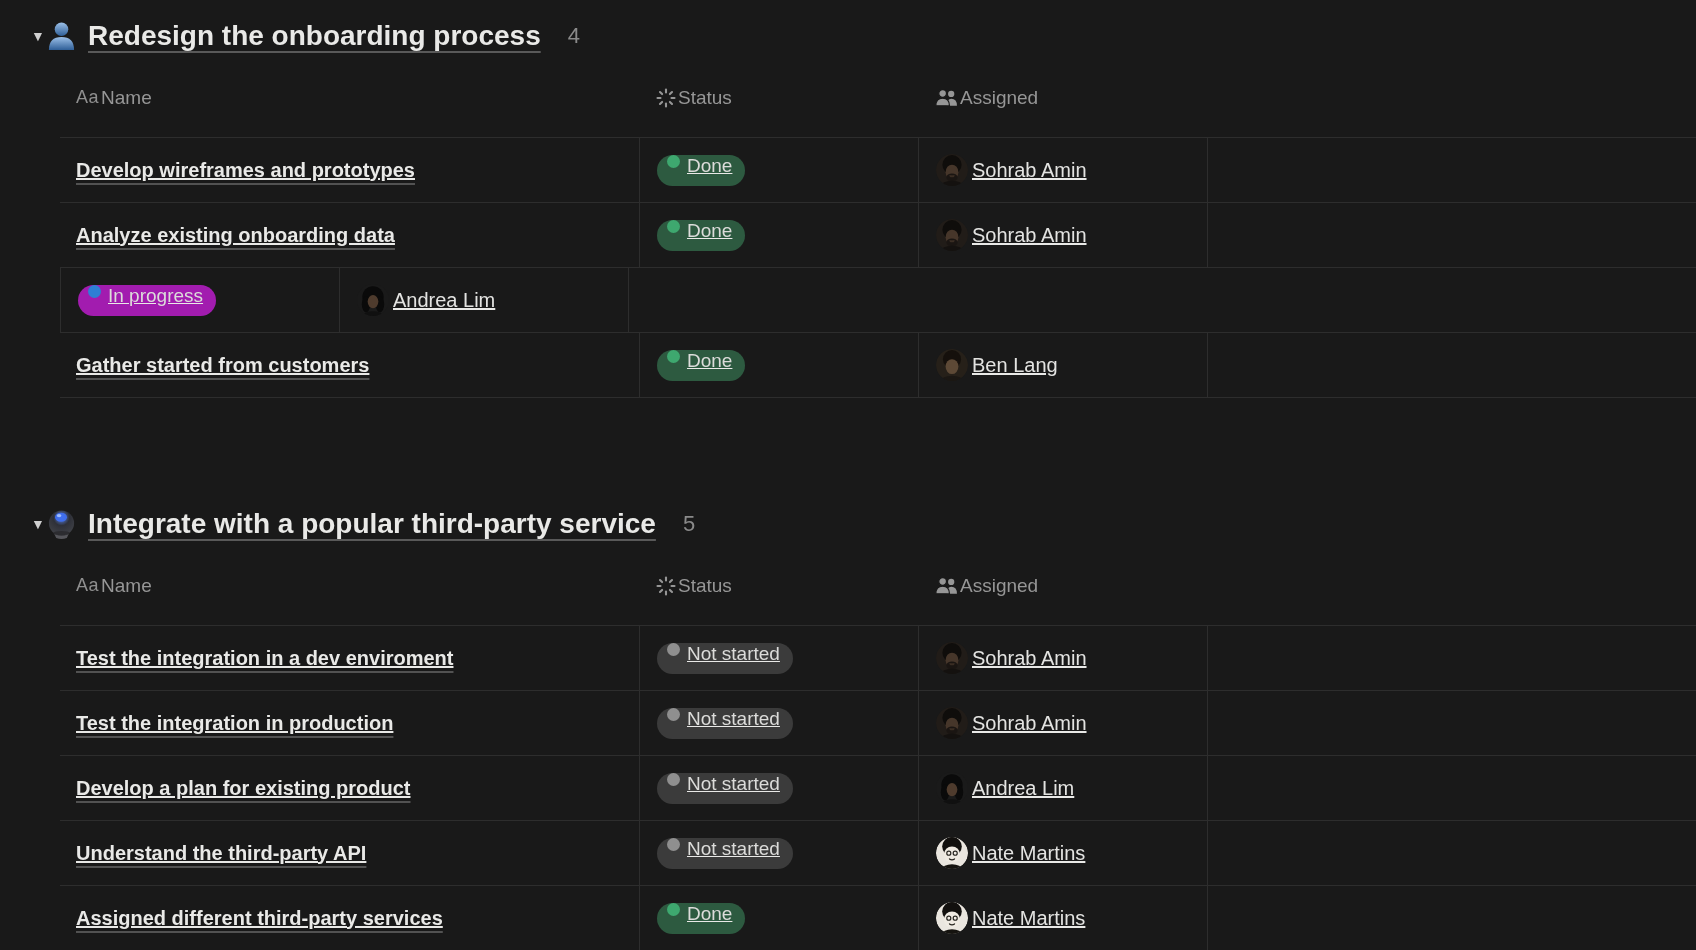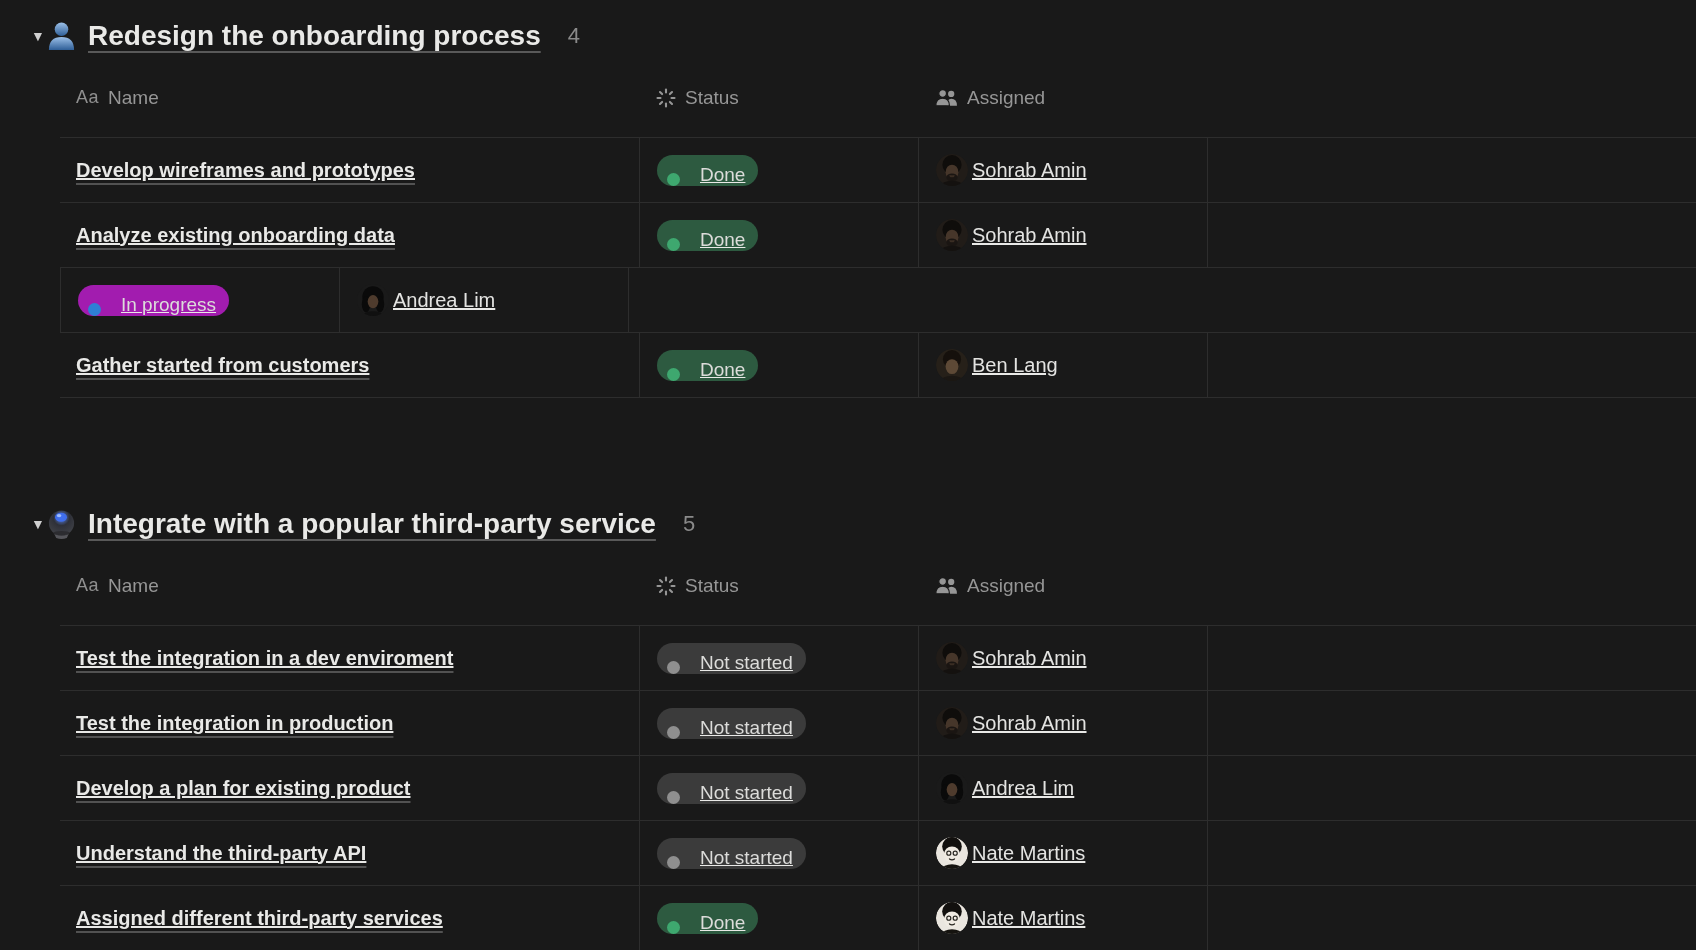--- a/index.html
+++ b/index.html
@@ -37,36 +37,36 @@
   }
   .tbl { margin-left:60px; width:1636px; }
   .trow { display:flex; align-items:center; }
   .thead { height:80px; border-bottom:1px solid #2d2d2d; }
   .drow  { height:65px; border-bottom:1px solid #2d2d2d;text-decoration:underline; }
   .cell-name     { width:579px; height:100%; display:flex; align-items:center; padding-left:16px; }
   .cell-status   { width:279px; height:100%; display:flex; align-items:center; padding-left:17px; border-left:1px solid #2d2d2d; }
   .cell-assigned { width:290px; height:100%; display:flex; align-items:center; padding-left:17px; border-left:1px solid #2d2d2d; border-right:1px solid #2d2d2d; }
   .cell-rest { flex:1; height:100%; }
   .thead .cell-status, .thead .cell-assigned { border:none; }
-  .hlabel { display:flex; align-items:center; gap:9px; color:#969696; font-size:19px; }
+  .hlabel { display:flex; align-items:center; gap:2px; color:#969696; font-size:19px; }
   .aa-glyph { font-size:18px; color:#8f8f8f; letter-spacing:0.5px; }
   .hicon { width:20px; height:20px; flex:none; }
   .row-title {
     font-size:20px; font-weight:700; color:#e9e9e7;
     text-decoration:underline;
     text-decoration-color:rgba(255,255,255,0.25);
     text-decoration-thickness:1.5px;
     text-underline-offset:6px;
     cursor:pointer;
     white-space:nowrap;
   }
   .pill {
-    display:inline-flex; align-items:flex-end;
+    display:inline-flex; align-items:flex-start;
     height:31px; border-radius:16px;
-    padding:0 13px 0 10px; gap:20px;
+    padding:0 13px 0 10px; gap:7px;
     cursor:pointer;
   }
   .pill-dot { width:13px; height:13px; border-radius:50%; flex:none; }
   .pill-label { font-size:19px; color:#dcdcda; white-space:nowrap; }
   .assignee { display:flex; align-items:center; gap:4px; cursor:pointer; }
   .avatar { width:32px; height:32px; border-radius:50%; flex:none; overflow:hidden; }
   .assignee-name { font-size:20px; font-weight:400; color:#e3e3e1; white-space:nowrap; }
   .defs-hidden { position:absolute; width:0; height:0; overflow:hidden; }
 </style>
 </head>

